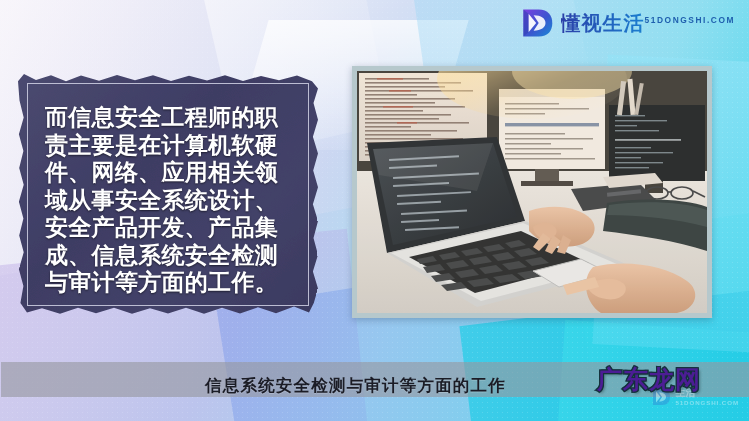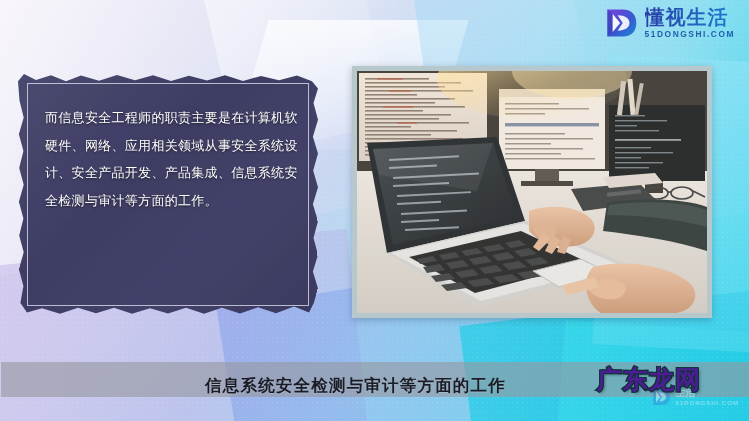--- a/index.html
+++ b/index.html
@@ -90,21 +90,21 @@
   .logo {
     position: absolute;
     right: 14px; top: 6px;
     display: flex; align-items: center; gap: 7px;
     z-index: 9;
   }
   .logo-mark {
     width: 34px; height: 34px;
     display: block;
   }
-  .logo-text { display: flex; flex-direction: column; line-height: 1; }
+  .logo-text { display: flex; flex-direction: row; line-height: 1; }
   .logo-cn {
     font-size: 20px; font-weight: bold;
     letter-spacing: 1px;
     background: linear-gradient(90deg,#2a3fa8,#1b7fd0);
     -webkit-background-clip: text; background-clip: text;
     color: transparent;
     white-space: nowrap;
   }
   .logo-en {
     font-size: 8.4px; font-weight: bold;
@@ -152,22 +152,22 @@
   .panel-inner {
     position: absolute;
     left: 9px; top: 9px; right: 9px; bottom: 9px;
     border: 1.5px solid rgba(210,212,230,.85);
     box-sizing: border-box;
   }
   .panel-text {
     position: absolute;
     left: 27px; top: 30px; right: 18px;
     color: #ffffff;
-    font-size: 13px;
-    font-weight: normal;
+    font-size: 23px;
+    font-weight: bold;
     line-height: 27.5px;
     letter-spacing: 0.3px;
     text-shadow: 0 1px 2px rgba(0,0,0,.55);
     white-space: pre-wrap;
   }
 
   
   .photo-frame {
     position: absolute;
     left: 352px; top: 66px;

